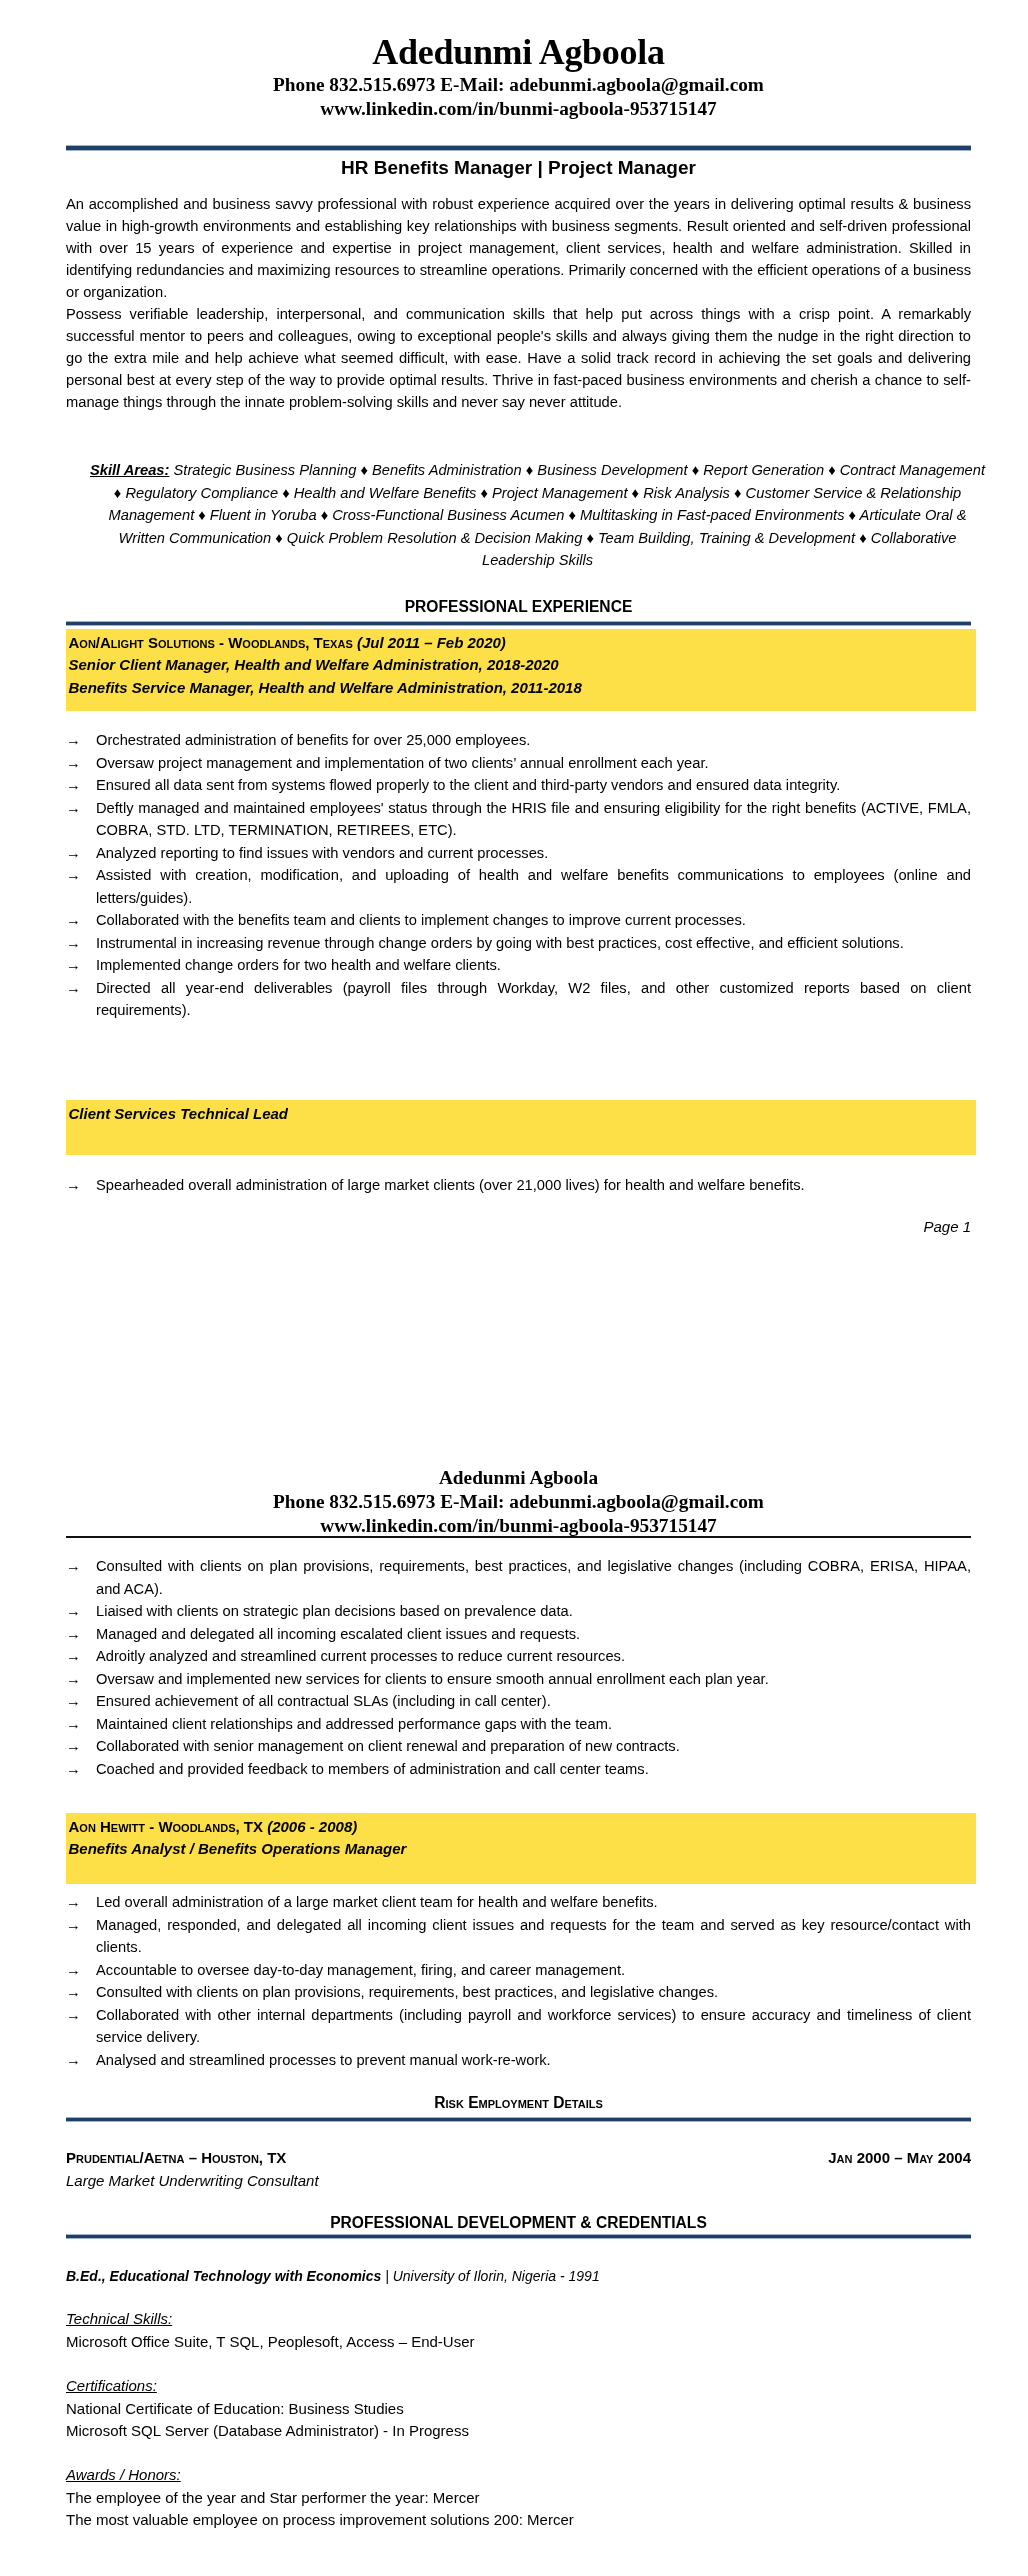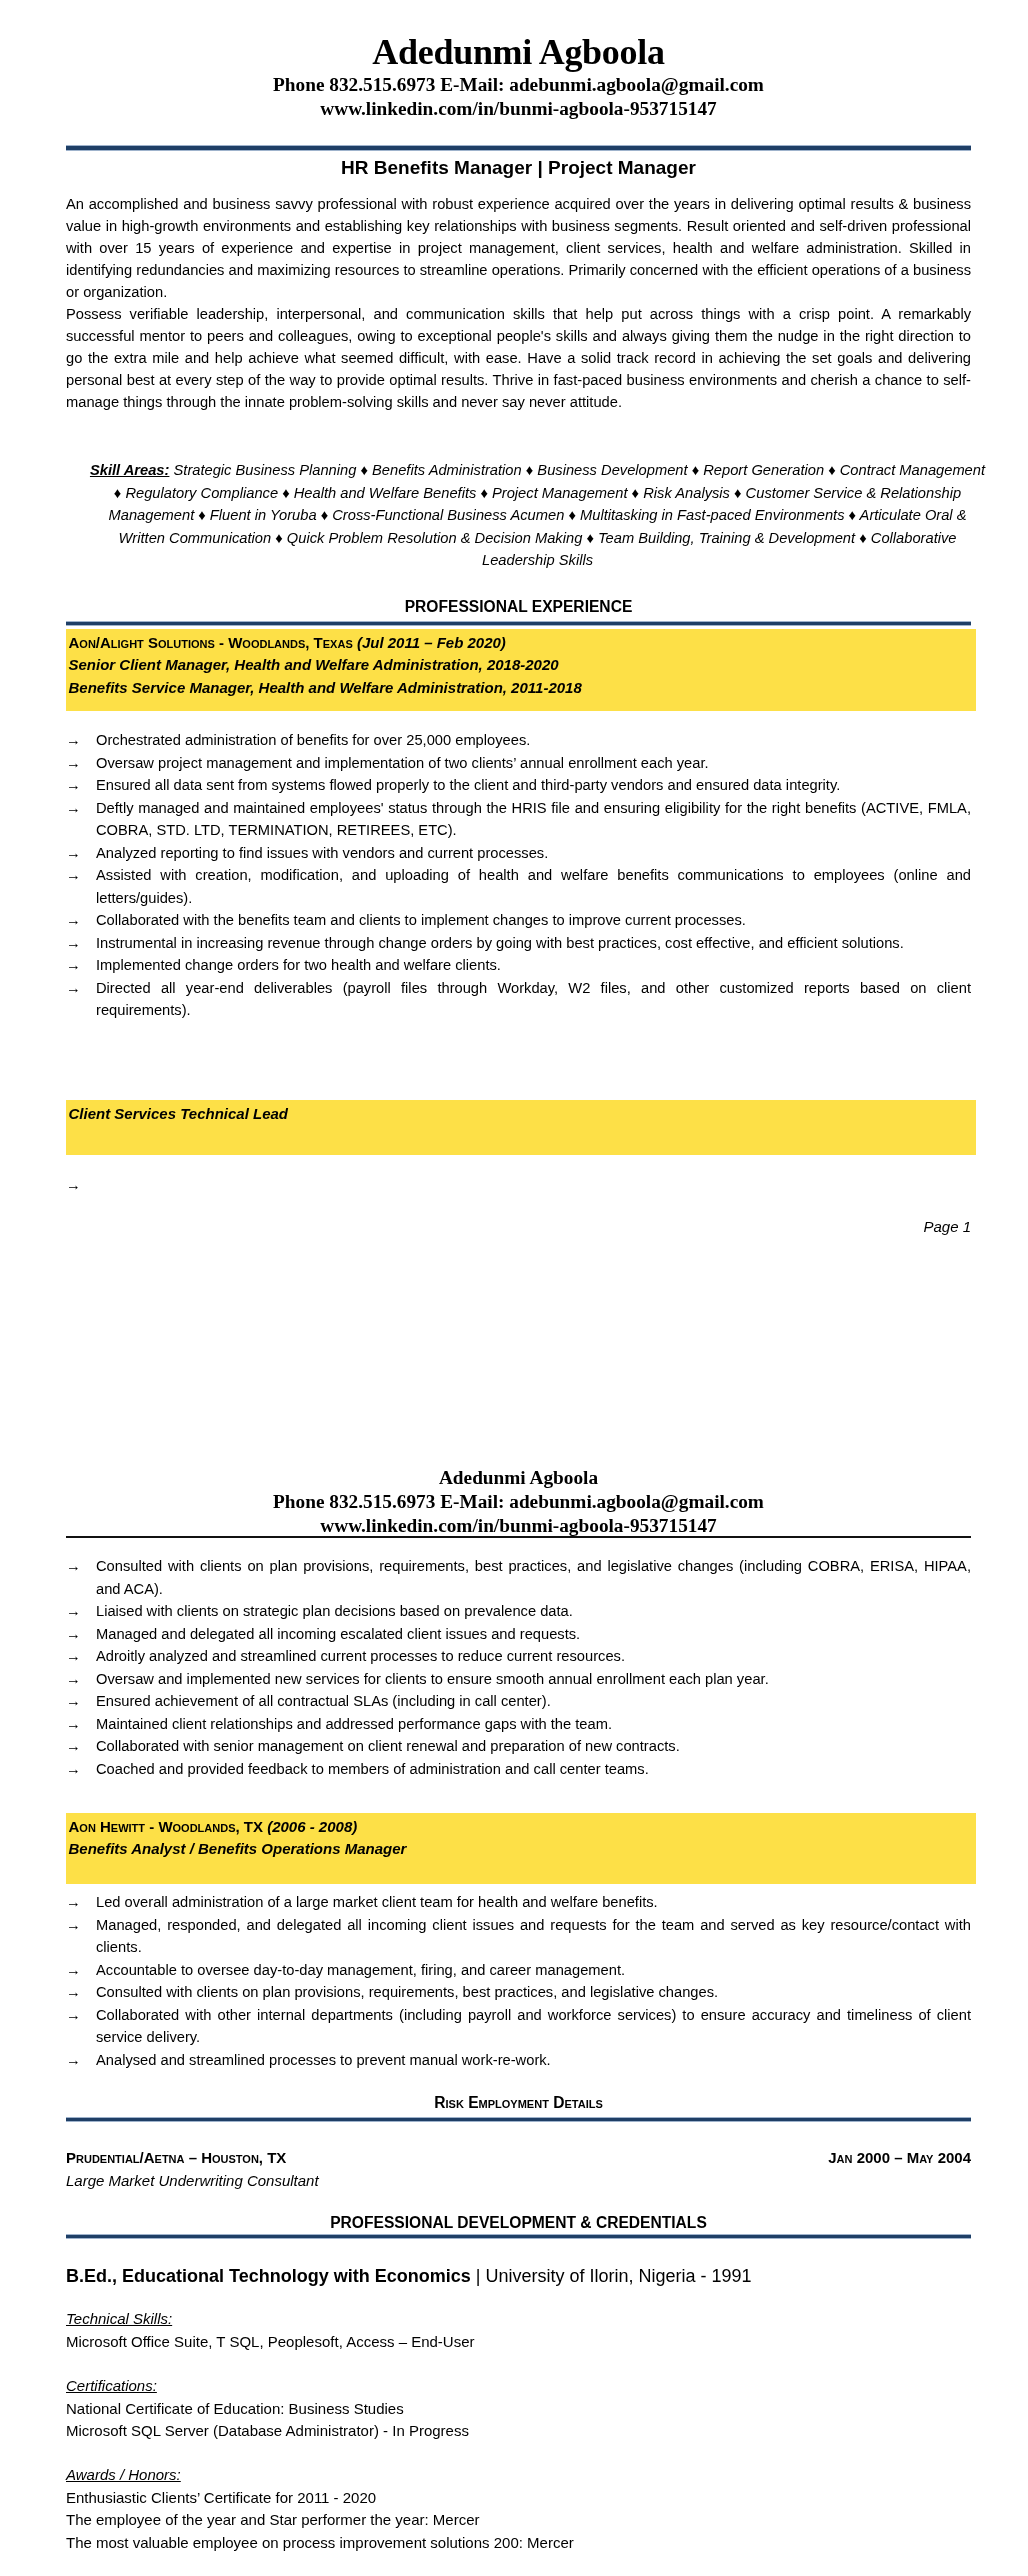--- a/index.html
+++ b/index.html
@@ -21,21 +21,21 @@
   .band { background: #fde047; padding: 2.5px 2.5px 6.2px 2.5px; }
   .band .row { font-size: 15px; line-height: 22.5px; font-weight: bold; }
   .band .it { font-style: italic; }
   ul.arrows { list-style: none; margin: 0; padding: 0; }
   ul.arrows li { position: relative; padding-left: 30px; font-size: 14.7px; line-height: 22.5px; text-align: justify; }
   ul.arrows li .arr { position: absolute; left: 0; top: 0; width: 25px; }
   .pageno { font-size: 15px; font-style: italic; text-align: right; line-height: 20px; }
   .name2 { font-size: 19.3px; font-weight: bold; line-height: 24px; }
   .prior { display: flex; justify-content: space-between; font-size: 15px; font-weight: bold; line-height: 22.5px; }
   .prior-role { font-size: 15px; font-style: italic; line-height: 22.5px; }
-  .edu { font-size: 18px; line-height: 22.5px; }
+  .edu { font-size: 14px; line-height: 22.5px; font-style: italic; }
   .edu b { font-weight: bold; }
   .sub-h { font-size: 15px; font-style: italic; text-decoration: underline; line-height: 22.5px; }
   .line { font-size: 15px; line-height: 22.5px; }
 </style>
 </head>
 <body>
 
 <div class="sheet" style="top:32px;">
   <div class="serif center name">Adedunmi Agboola</div>
   <div class="serif center contact">Phone 832.515.6973 E-Mail: adebunmi.agboola@gmail.com</div>
@@ -83,21 +83,21 @@
     </ul>
 </div>
 
 <div class="sheet sans band" style="top:1100px;">
   <div class="row it">Client Services Technical Lead</div>
   <div style="height:24px;"></div>
 </div>
 
 <div class="sheet sans" style="top:1174px;">
   <ul class="arrows" id="job1a-bullets">
-      <li><span class="arr">→</span></li>
+      <li><span class="arr">→</span><span>Spearheaded overall administration of large market clients (over 21,000 lives) for health and welfare benefits.</span></li>
     </ul>
 </div>
 
 <div class="sheet sans pageno" style="top:1217px;">Page 1</div>
 
 <div class="sheet" style="top:1466px;">
   <div class="serif center name2">Adedunmi Agboola</div>
   <div class="serif center name2">Phone 832.515.6973 E-Mail: adebunmi.agboola@gmail.com</div>
   <div class="serif center name2">www.linkedin.com/in/bunmi-agboola-953715147</div>
 </div>
@@ -158,17 +158,16 @@
 </div>
 
 <div class="sheet sans" style="top:2375px;">
   <div class="sub-h">Certifications:</div>
   <div class="line">National Certificate of Education: Business Studies</div>
   <div class="line">Microsoft SQL Server (Database Administrator) - In Progress</div>
 </div>
 
 <div class="sheet sans" style="top:2464px;">
   <div class="sub-h">Awards / Honors:</div>
-  <div class="line">Enthusiastic Clients’ Certificate for 2011 - 2020</div>
   <div class="line">The employee of the year and Star performer the year: Mercer</div>
   <div class="line">The most valuable employee on process improvement solutions 200: Mercer</div>
 </div>
 
 
 </body></html>

